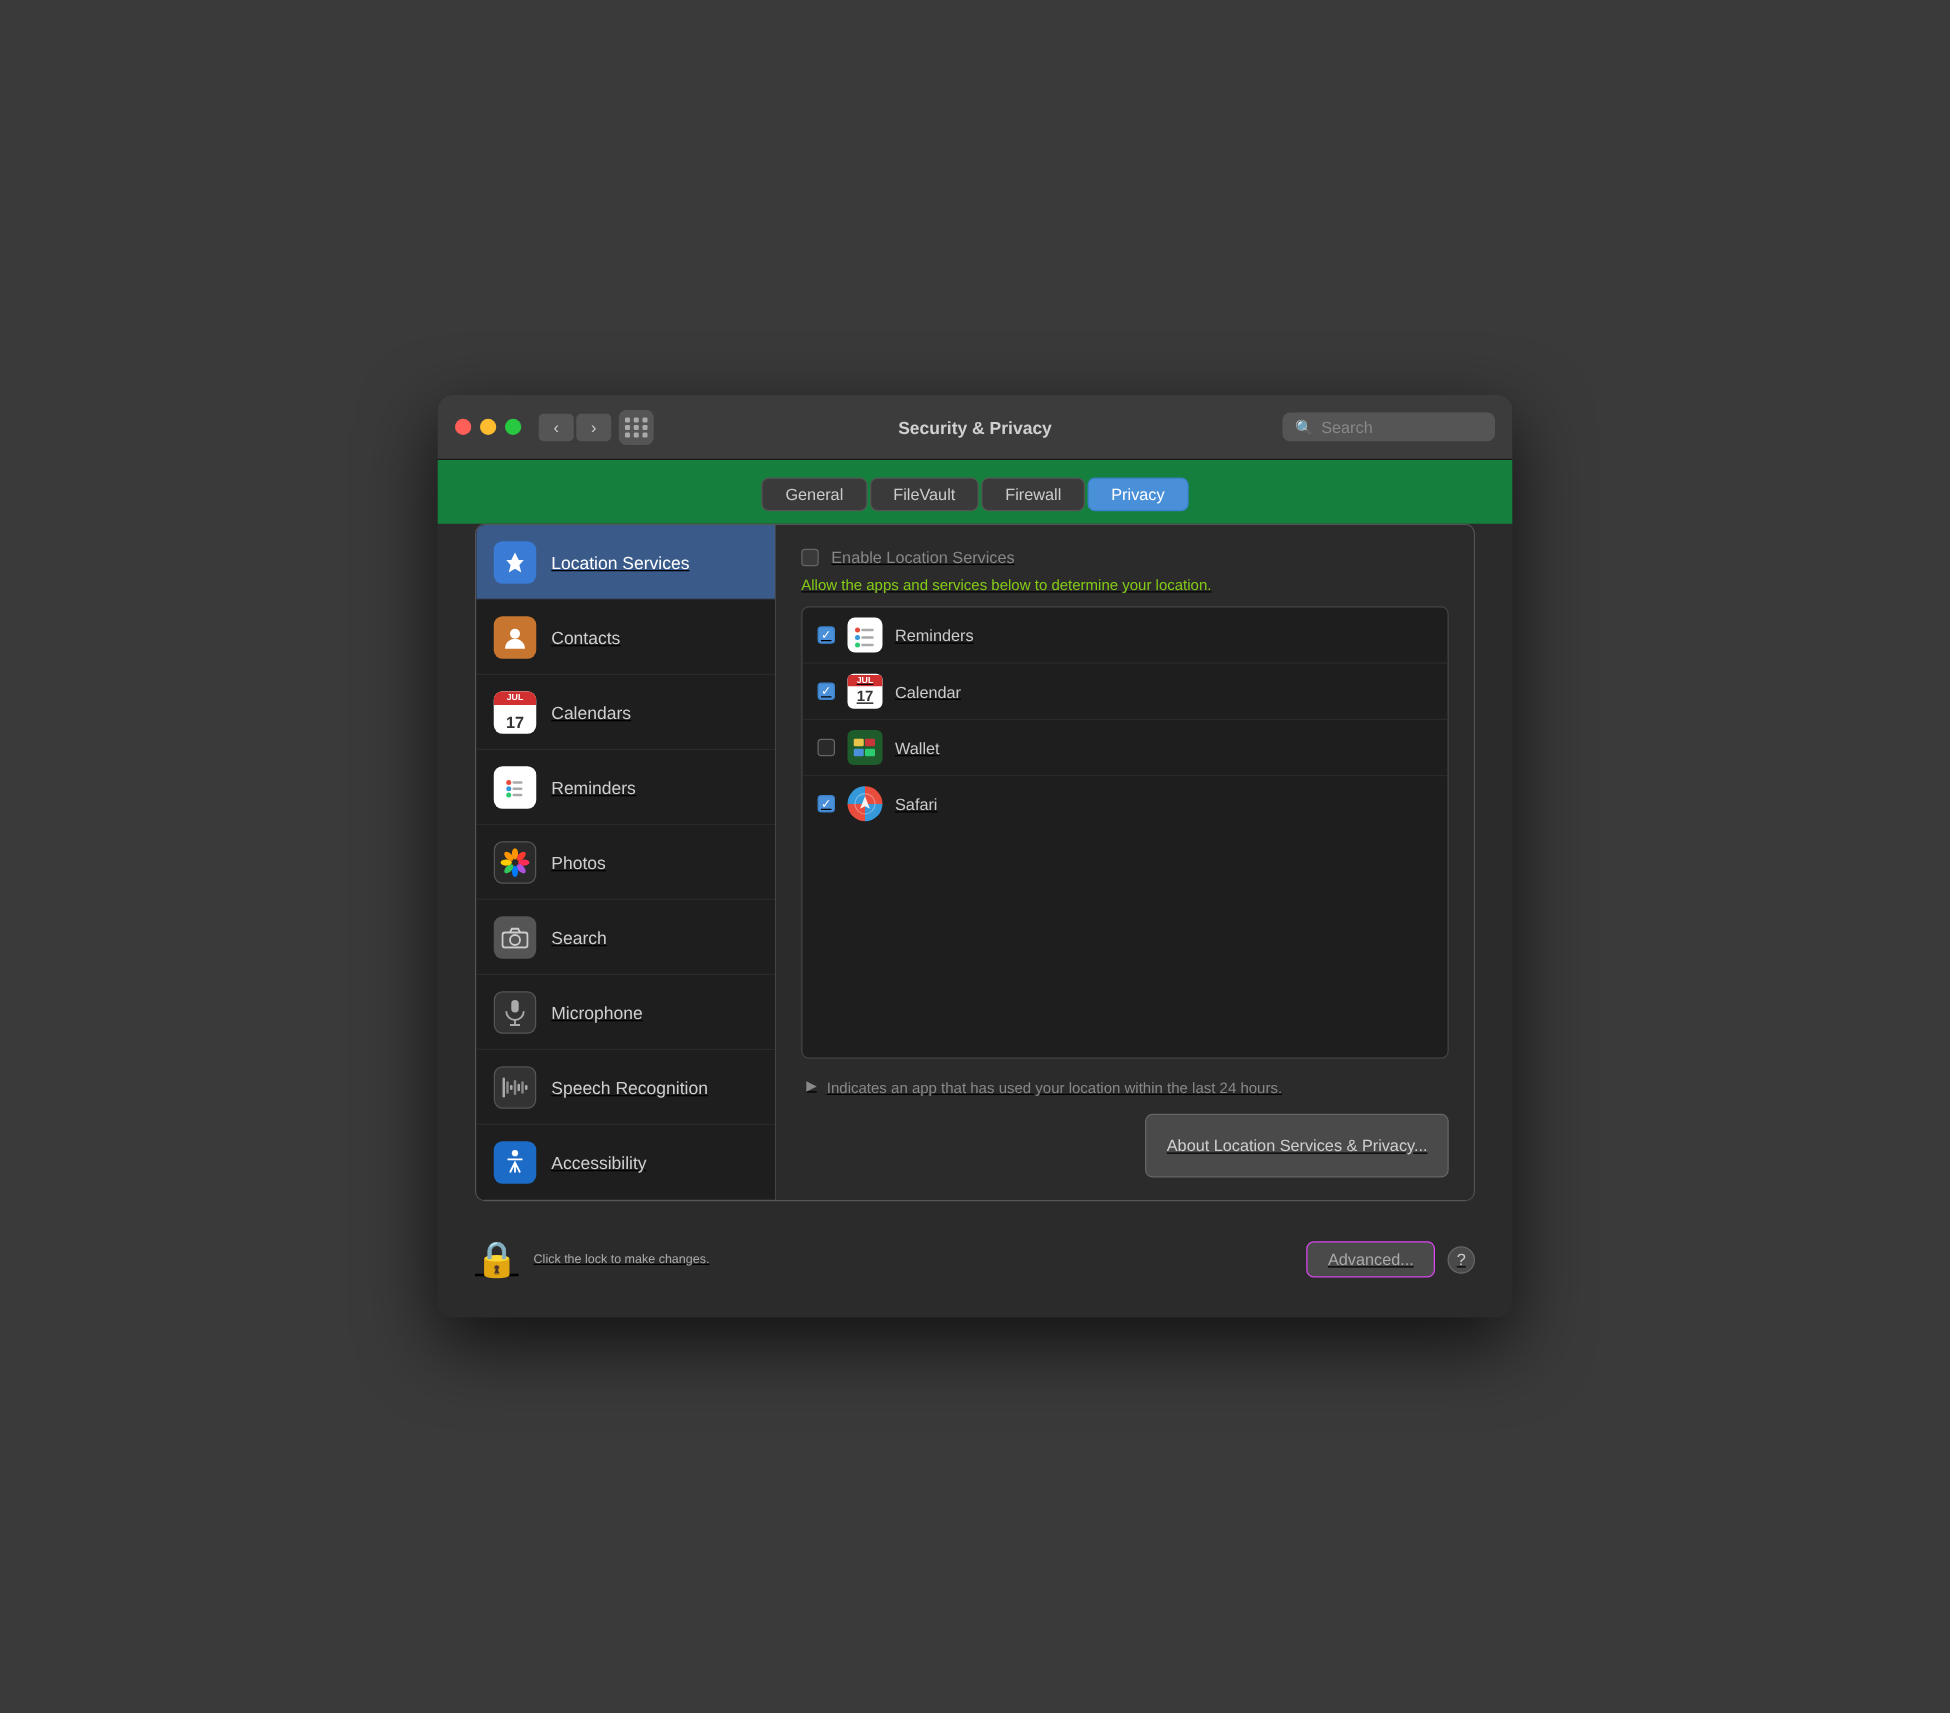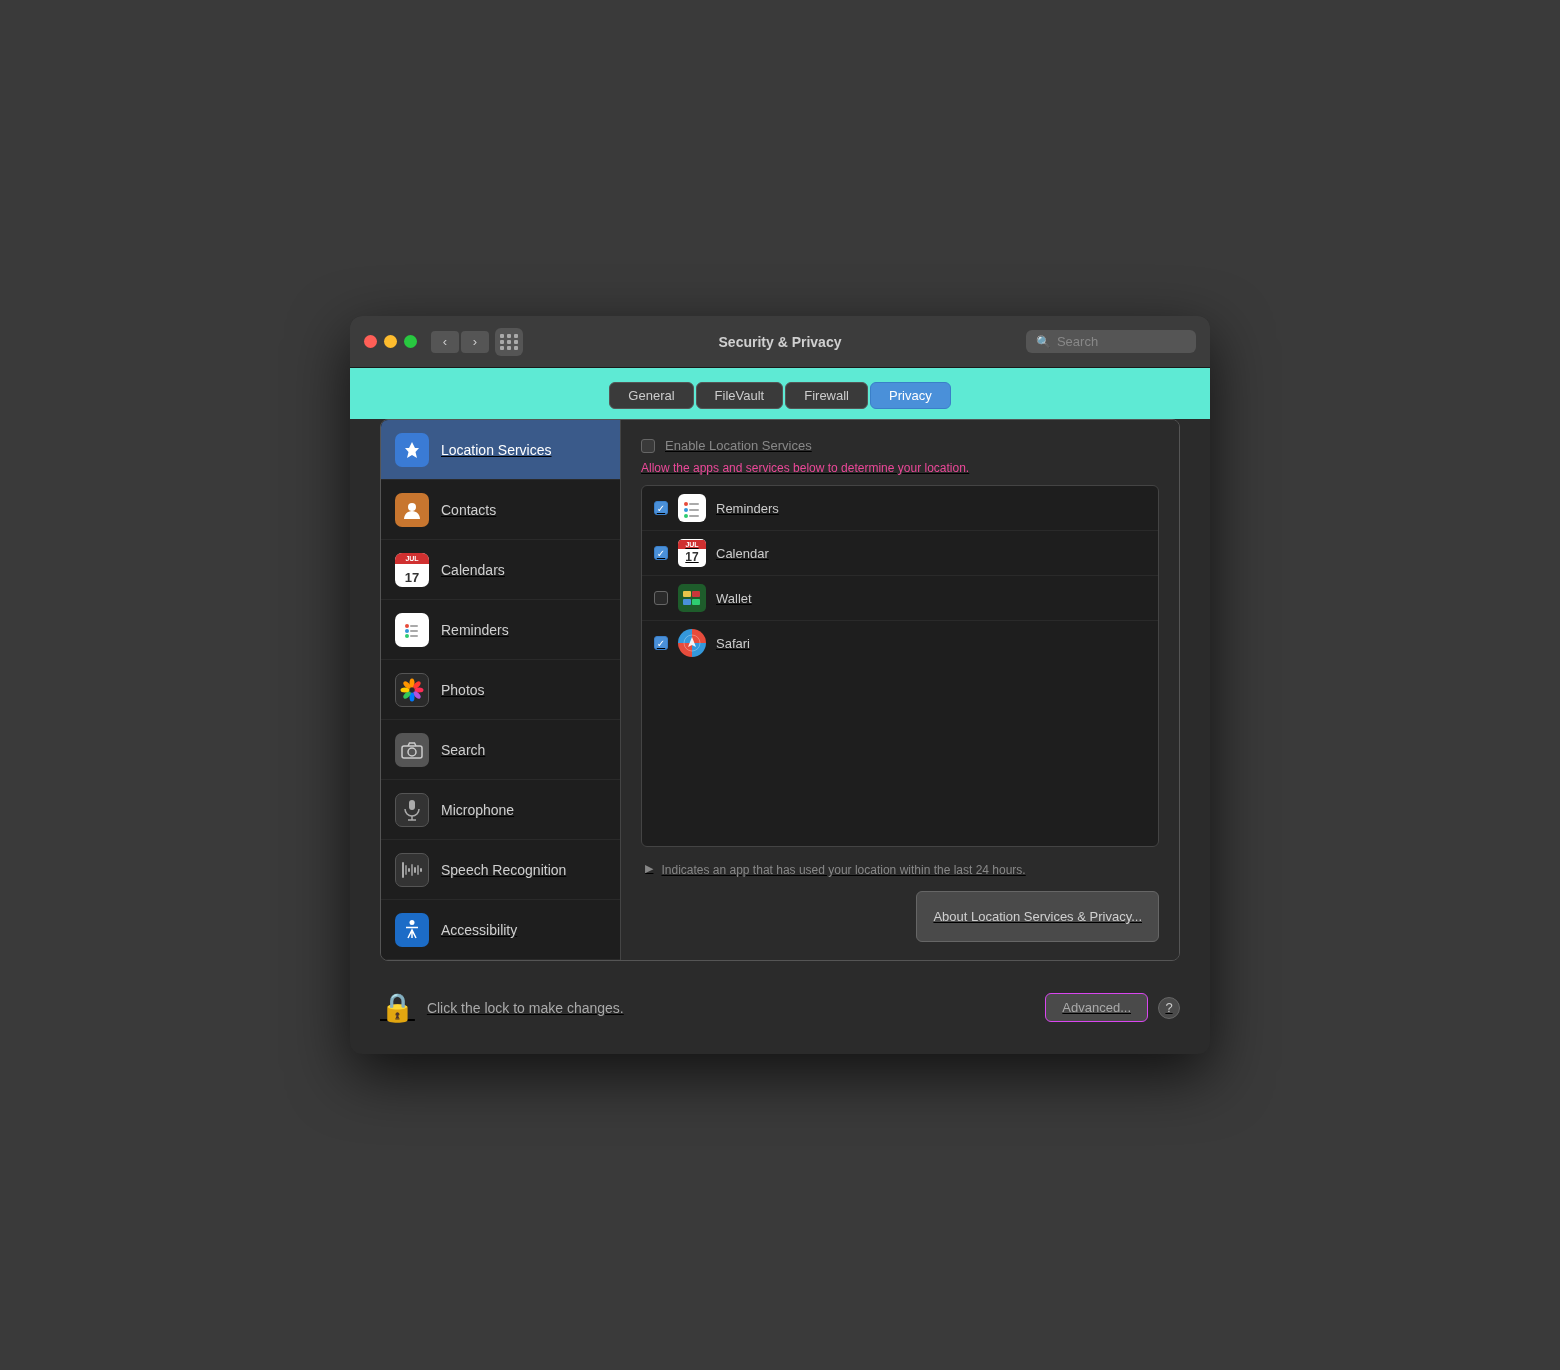--- a/index.html
+++ b/index.html
@@ -101,21 +101,21 @@
       color: #aaa;
       font-size: 13px;
       width: 100%;
     }
     .search-input::placeholder { color: #888; }
     .tabs-bar {
       display: flex;
       justify-content: center;
       gap: 2px;
       padding: 14px 0 10px 0;
-      background: #5eead4;
+      background: #15803d;
     }
     .tab {
       padding: 5px 18px;
       border-radius: 6px;
       font-size: 13px;
       cursor: pointer;
       border: 1px solid #555;
       color: #ccc;
       background: #3a3a3a;
     }
@@ -193,21 +193,21 @@
       border-radius: 3px;
       background: #3a3a3a;
       margin-right: 10px;
       flex-shrink: 0;
     }
     .enable-label {
       color: #888;
       font-size: 13px;
     }
     .allow-text {
-      color: #ec4899;
+      color: #84cc16;
       font-size: 12px;
       margin-bottom: 10px;
     }
     .apps-list {
       background: #1e1e1e;
       border-radius: 6px;
       overflow: hidden;
       border: 1px solid #444;
       flex: 1;
       margin-bottom: 14px;
@@ -294,21 +294,21 @@
       display: flex;
       align-items: center;
       gap: 12px;
     }
     .lock-icon {
       font-size: 28px;
       color: #aaa;
     }
     .lock-text {
       color: #aaa;
-      font-size: 14px;
+      font-size: 10px;
     }
     .bottom-right {
       margin-left: auto;
       display: flex;
       align-items: center;
       gap: 10px;
     }
     .advanced-btn {
       background: #4a4a4a;
       border: 1px solid #d946ef;

